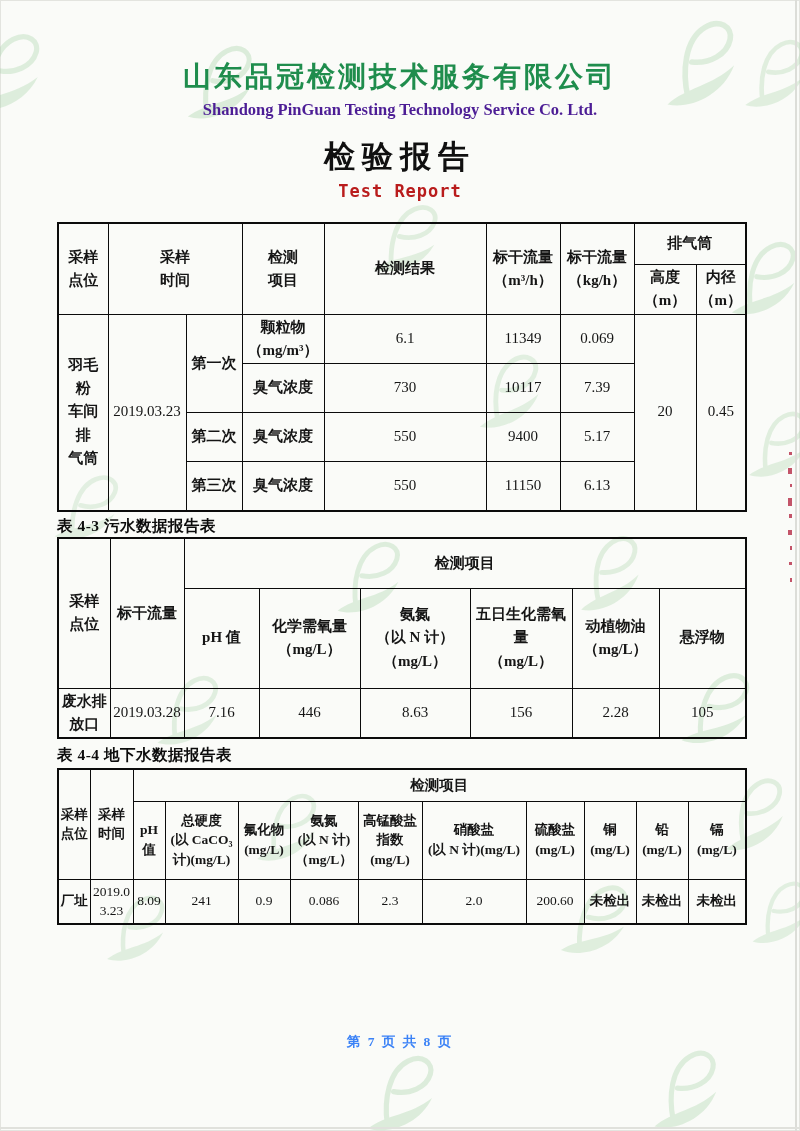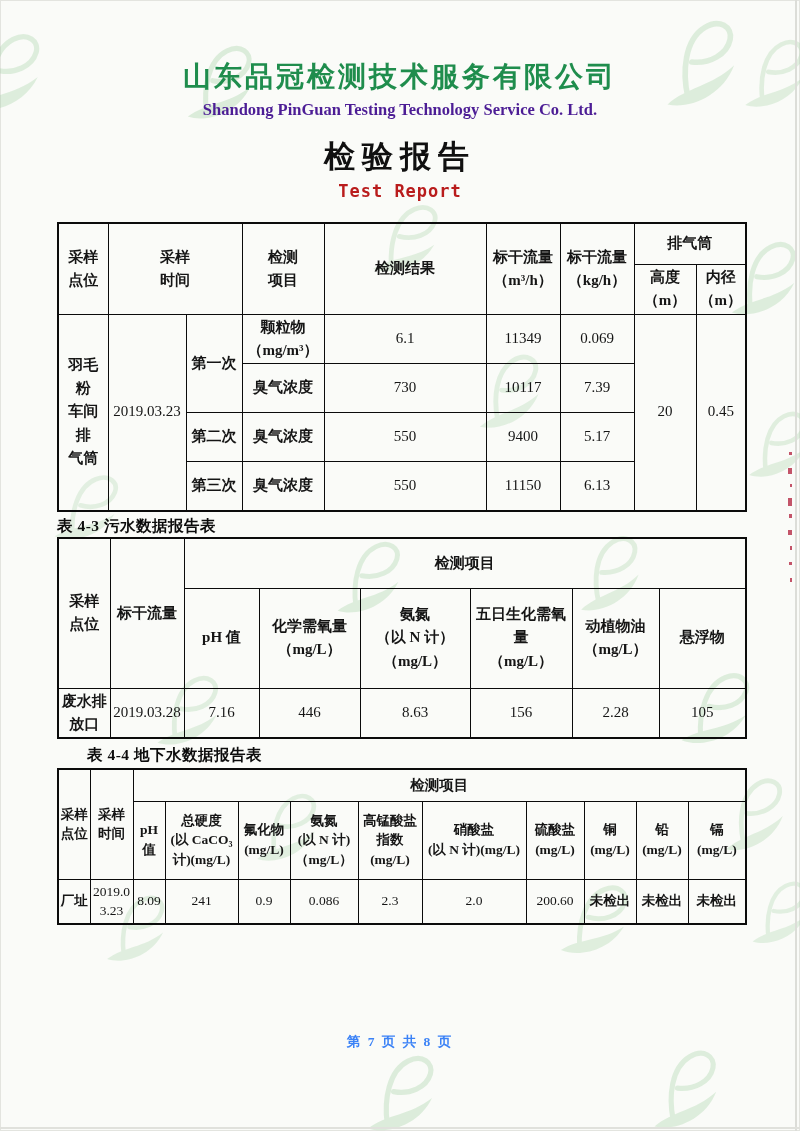--- a/index.html
+++ b/index.html
@@ -49,21 +49,21 @@
   }
 
   
   .caption{
     position:absolute;left:57px;
     font-size:15.5px;font-weight:bold;color:#0c0c0c;
     letter-spacing:0.5px;white-space:pre;
   }
   .cap1{top:202px;}
   .cap2{top:516px;}
-  .cap3{top:745px;margin-left:30px;}
+  .cap3{top:745px;}
 
   
   table.tbl{
     position:absolute;left:57px;
     width:688px;
     border-collapse:collapse;table-layout:fixed;
     border:2.5px solid #0b0b0b;
     background:transparent;
   }
   .t1{top:222px;}

